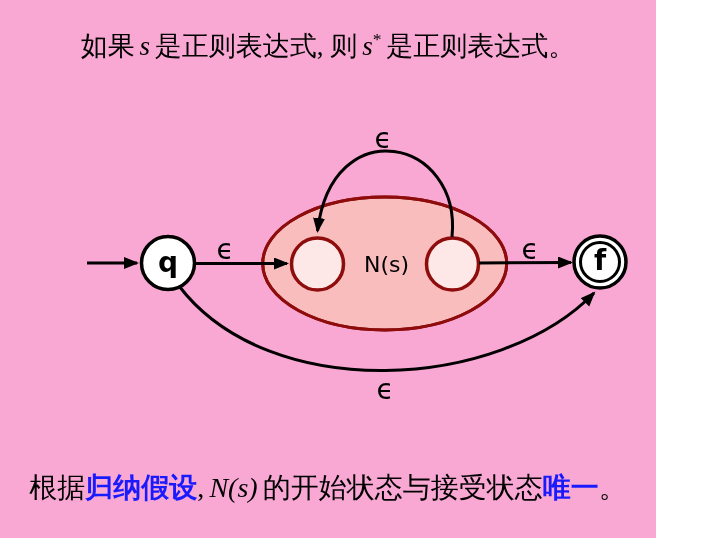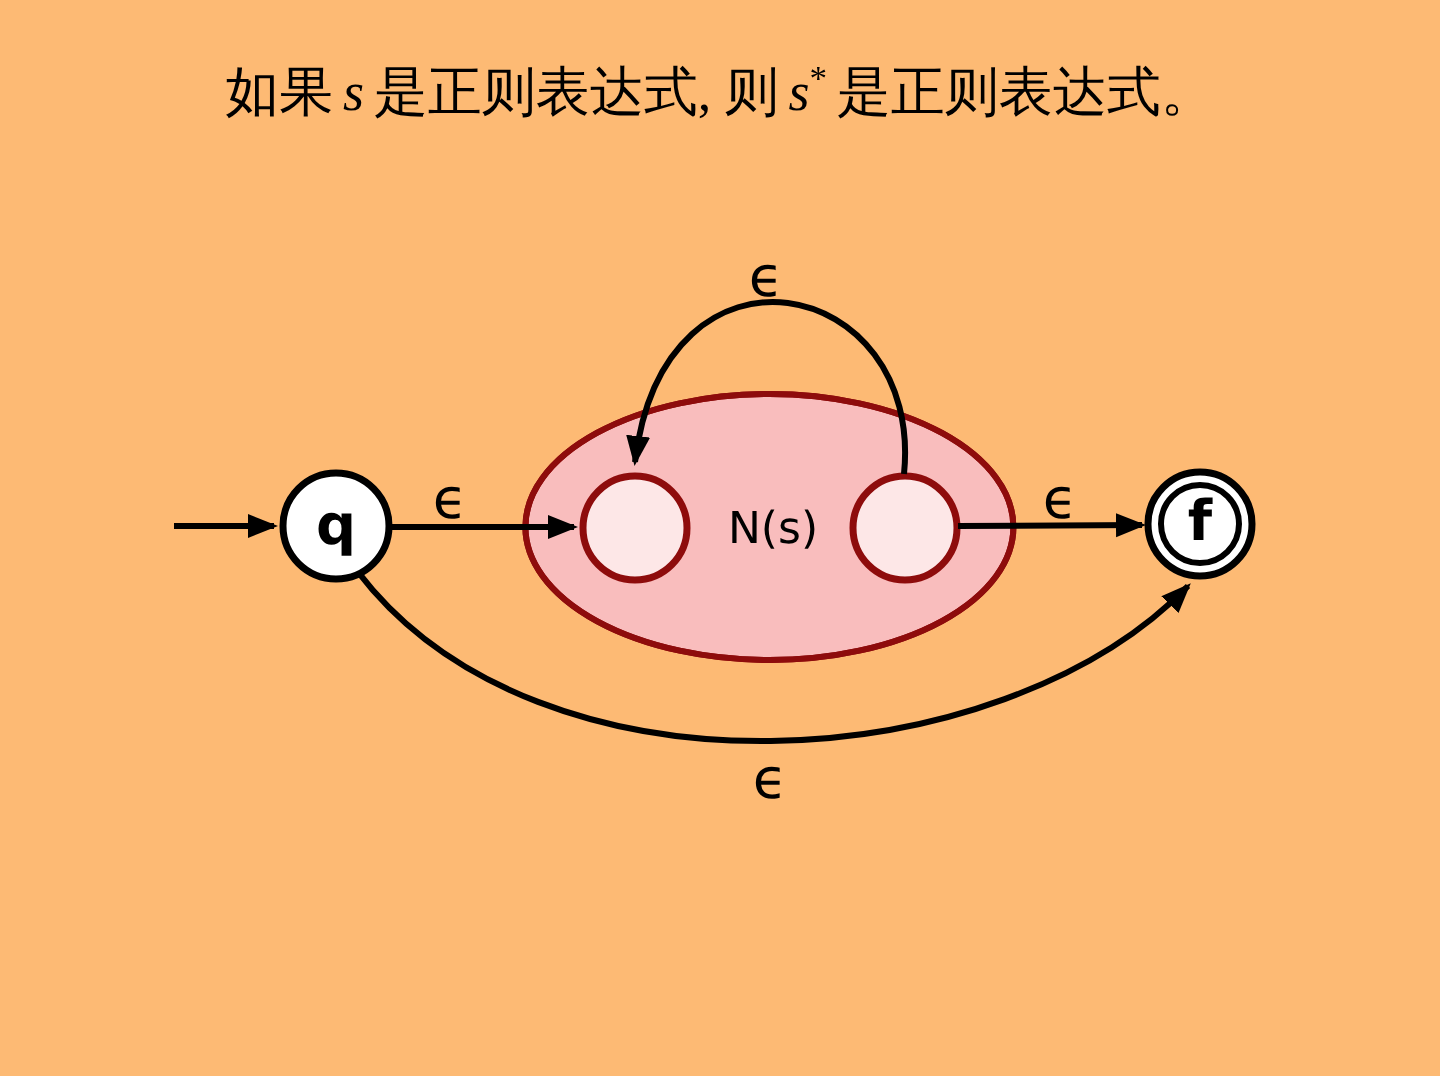--- a/index.html
+++ b/index.html
@@ -1,20 +1,20 @@
 <!DOCTYPE html>
 <html><head>
 <meta charset="utf-8">
 <style>
   html, body { margin: 0; padding: 0; background: #ffffff; }
   .slide {
     position: relative;
-    width: 720px;
+    width: 656px;
     height: 538px;
-    background: #fdba74;
+    background: #f9a8d4;
     overflow: hidden;
     font-family: "Liberation Serif", "DejaVu Serif", serif;
     color: #000000;
   }
   .title-line {
     position: absolute;
     top: 30px;
     left: 0;
     width: 100%;
     text-align: center;
@@ -107,14 +107,16 @@
     <text class="eps-label" x="385" y="399" text-anchor="middle" fill="#000000">ϵ</text>
 
     <circle cx="168" cy="263" r="26.5" fill="#ffffff" stroke="#000000" stroke-width="3.5"></circle>
     <text class="state-label" x="168" y="272" text-anchor="middle" fill="#000000">q</text>
 
     <circle cx="600" cy="262" r="26" fill="#ffffff" stroke="#000000" stroke-width="3.5"></circle>
     <circle cx="600" cy="262" r="19.5" fill="none" stroke="#000000" stroke-width="3"></circle>
     <text class="state-label" x="600" y="270" text-anchor="middle" fill="#000000">f</text>
   </svg>
 
+  <div class="footer-line"><span>根据</span><span class="hl">归纳假设</span><span>,</span><span class="mathvar">N(s)</span><span>的开始状态与接受状态</span><span class="hl">唯一</span><span>。</span>
+  </div>
 
 </div>
 
 </body></html>

